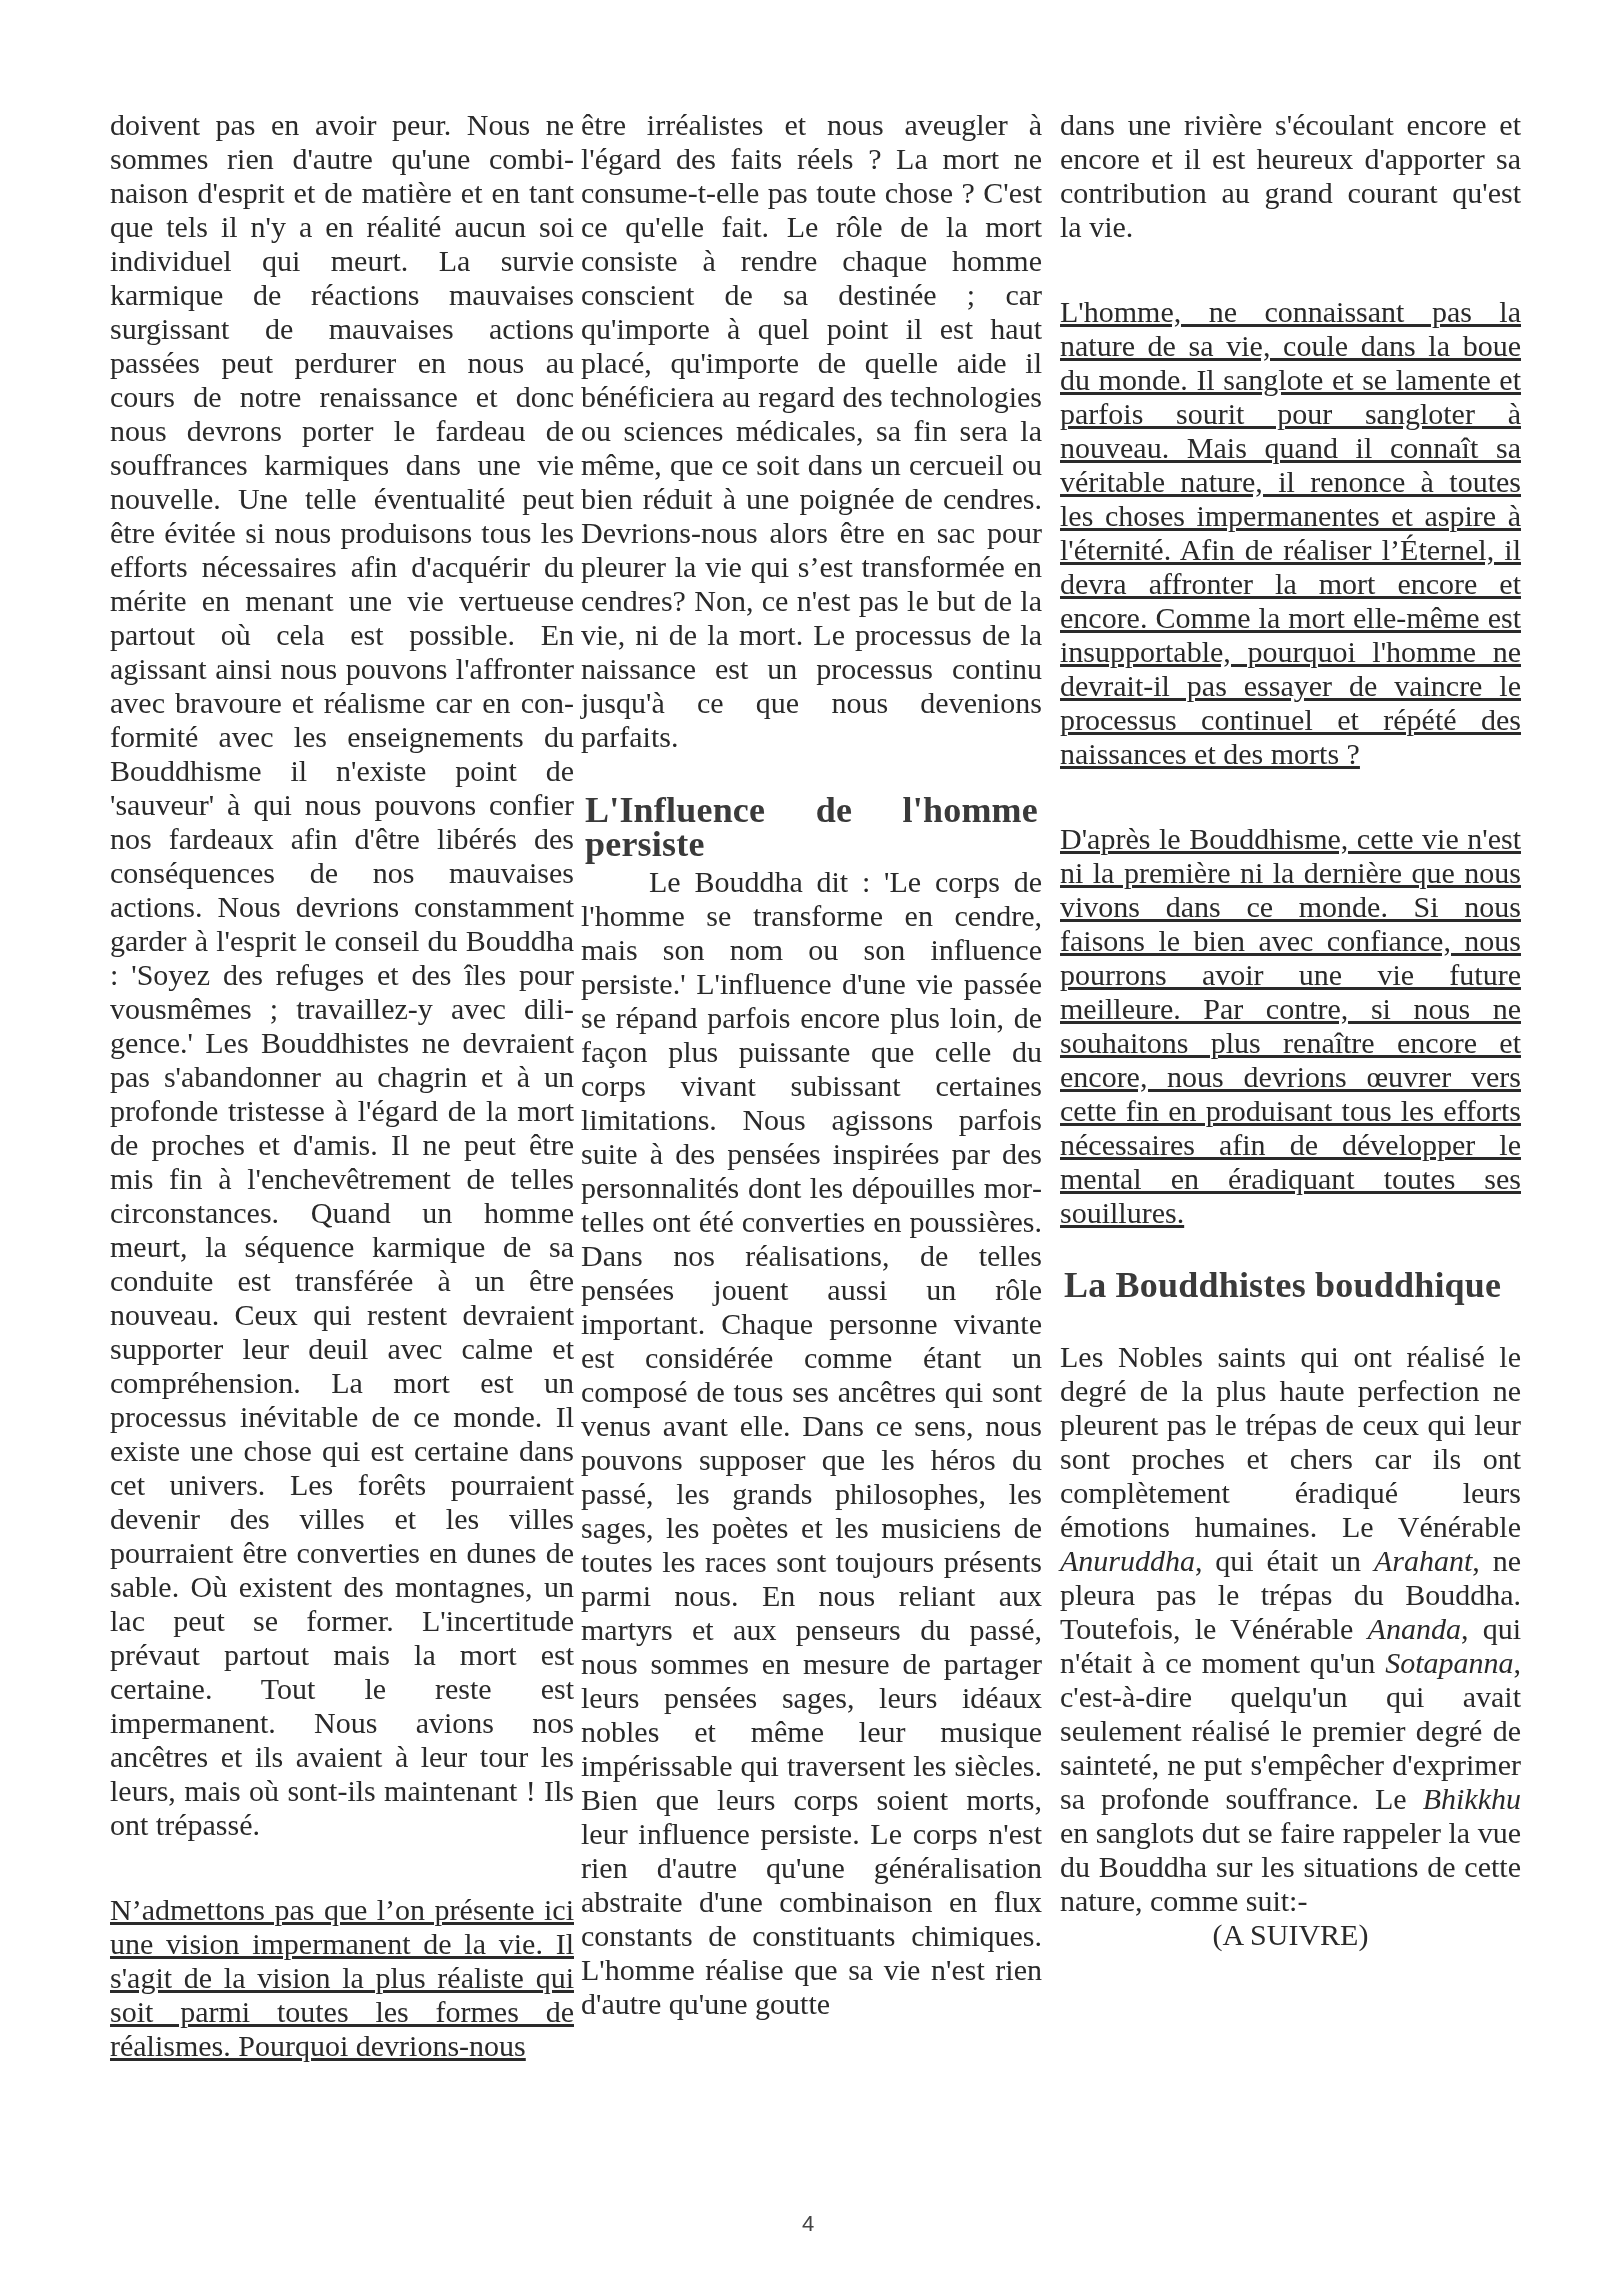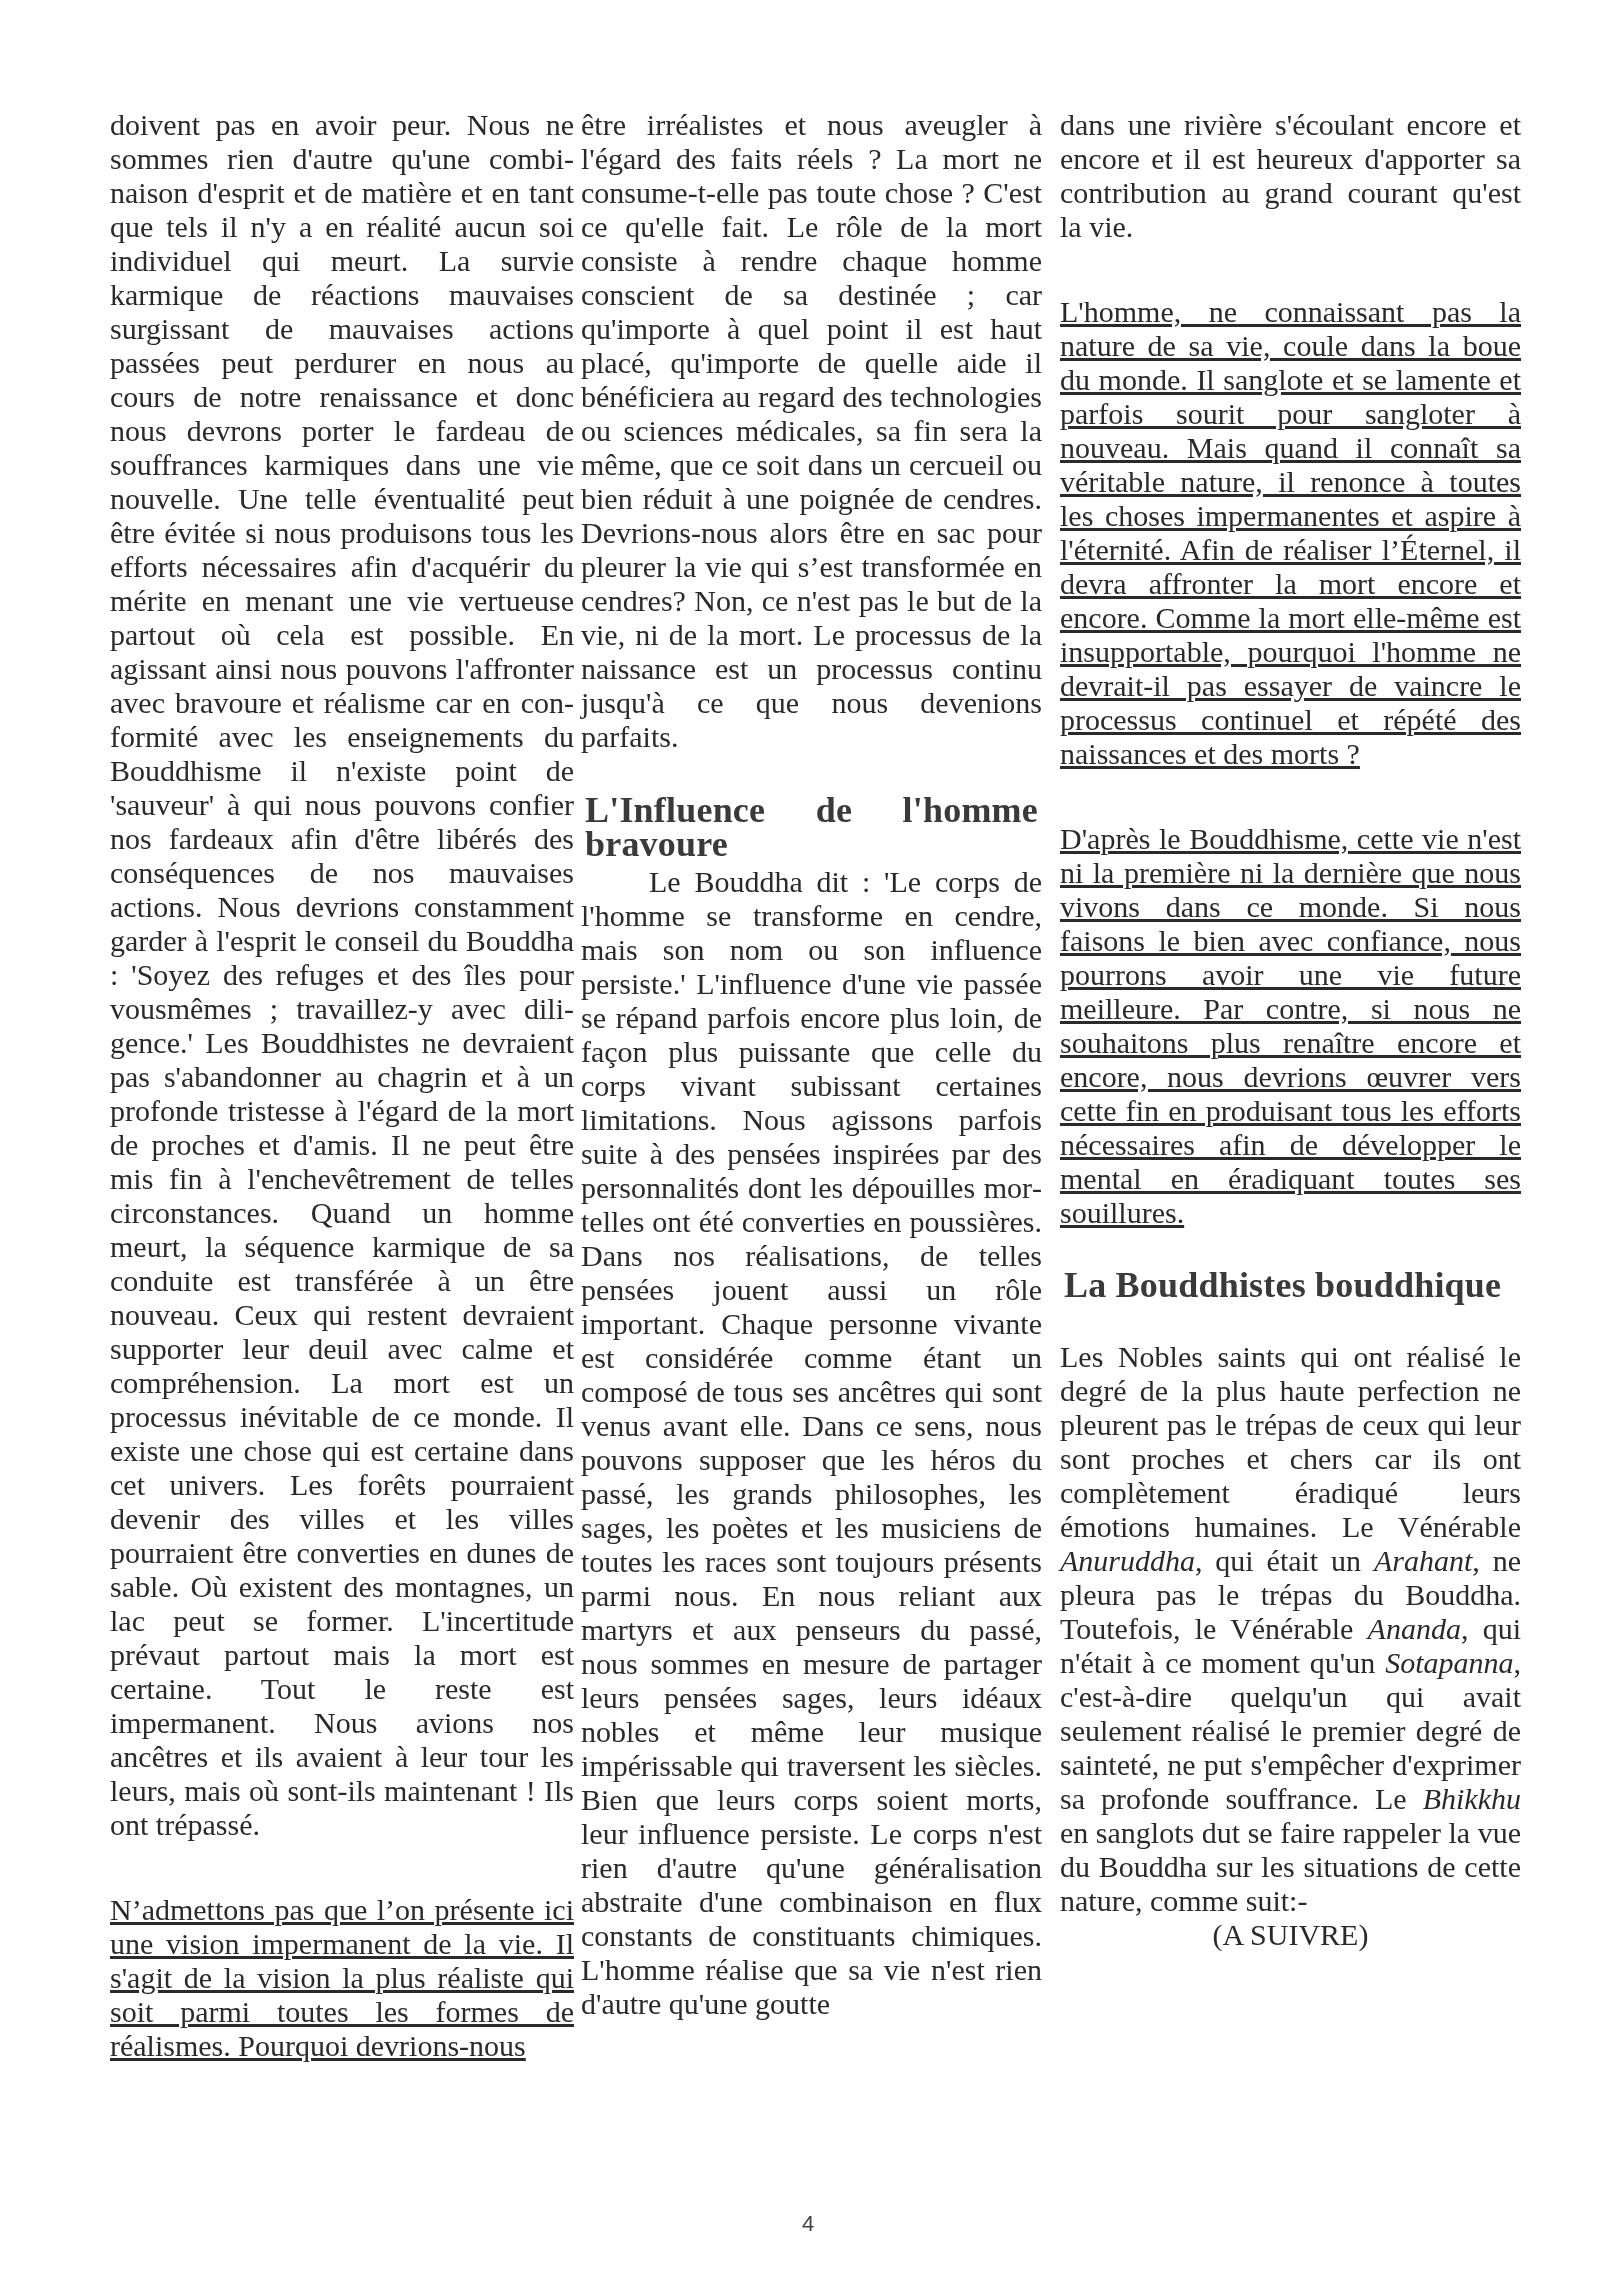--- a/index.html
+++ b/index.html
@@ -43,21 +43,21 @@
 
   <div class="col col-left">
     <p>doivent pas en avoir peur. Nous ne sommes rien d'autre qu'une combi­naison d'esprit et de matière et en tant que tels il n'y a en réalité au­cun soi individuel qui meurt. La survie karmique de réactions mau­vaises surgissant de mauvaises actions passées peut perdurer en nous au cours de notre renaissance et donc nous devrons porter le far­deau de souffrances karmiques dans une vie nouvelle. Une telle éventualité peut être évitée si nous produisons tous les efforts néces­saires afin d'acquérir du mérite en menant une vie vertueuse partout où cela est possible. En agissant ainsi nous pouvons l'affronter avec bravoure et réalisme car en con­formité avec les enseignements du Bouddhisme il n'existe point de 'sauveur' à qui nous pouvons con­fier nos fardeaux afin d'être libérés des conséquences de nos mau­vaises actions. Nous devrions constamment garder à l'esprit le conseil du Bouddha : 'Soyez des refuges et des îles pour vous­mêmes ; travaillez-y avec dili­gence.' Les Bouddhistes ne de­vraient pas s'abandonner au cha­grin et à un profonde tristesse à l'égard de la mort de proches et d'amis. Il ne peut être mis fin à l'enchevêtrement de telles circons­tances. Quand un homme meurt, la séquence karmique de sa conduite est transférée à un être nouveau. Ceux qui restent devraient suppor­ter leur deuil avec calme et com­préhension. La mort est un proces­sus inévitable de ce monde. Il existe une chose qui est certaine dans cet univers. Les forêts pour­raient devenir des villes et les villes pourraient être converties en dunes de sable. Où existent des montagnes, un lac peut se former. L'incertitude prévaut partout mais la mort est certaine. Tout le reste est impermanent. Nous avions nos ancêtres et ils avaient à leur tour les leurs, mais où sont-ils mainte­nant ! Ils ont trépassé.</p>
     <p class="gap">N’admettons pas que l’on présente ici une vision impermanent de la vie. Il s'agit de la vision la plus réaliste qui soit parmi toutes les formes de réalismes. Pourquoi devrions-nous</p>
   </div>
 
   <div class="col col-mid">
     <p>être irréalistes et nous aveugler à l'égard des faits réels ? La mort ne consume-t-elle pas toute chose ? C'est ce qu'elle fait. Le rôle de la mort consiste à rendre chaque homme conscient de sa destinée ; car qu'importe à quel point il est haut placé, qu'importe de quelle aide il bénéficiera au regard des technologies ou sciences médi­cales, sa fin sera la même, que ce soit dans un cercueil ou bien réduit à une poignée de cendres. De­vrions-nous alors être en sac pour pleurer la vie qui s’est transformée en cendres? Non, ce n'est pas le but de la vie, ni de la mort. Le pro­cessus de la naissance est un pro­cessus continu jusqu'à ce que nous devenions parfaits.</p>
     <h2>
       <span class="h-line1">L'Influence de l'homme</span>
-      <span>bravoure</span>
+      <span>persiste</span>
     </h2>
     <p><span class="indent"></span><span>Le Bouddha dit : 'Le corps de l'homme se transforme en cendre, mais son nom ou son in­fluence persiste.' L'influence d'une vie passée se répand parfois en­core plus loin, de façon plus puis­sante que celle du corps vivant subissant certaines limitations. Nous agissons parfois suite à des pensées inspirées par des person­nalités dont les dépouilles mor­telles ont été converties en pous­sières. Dans nos réalisations, de telles pensées jouent aussi un rôle important. Chaque personne vi­vante est considérée comme étant un composé de tous ses ancêtres qui sont venus avant elle. Dans ce sens, nous pouvons supposer que les héros du passé, les grands phi­losophes, les sages, les poètes et les musiciens de toutes les races sont toujours présents parmi nous. En nous reliant aux martyrs et aux penseurs du passé, nous sommes en mesure de partager leurs pen­sées sages, leurs idéaux nobles et même leur musique impérissable qui traversent les siècles.  Bien que leurs corps soient morts, leur influence persiste. Le corps n'est rien d'autre qu'une généralisation abstraite d'une combinaison en flux constants de constituants chi­miques. L'homme réalise que sa vie n'est rien d'autre qu'une goutte</span></p>
   </div>
 
   <div class="col col-right">
     <p>dans une rivière s'écoulant encore et encore et il est heureux d'appor­ter sa contribution au grand cou­rant qu'est la vie.</p>
     <p class="gap">L'homme, ne connaissant pas la nature de sa vie, coule dans la boue du monde. Il sanglote et se lamente et parfois sourit pour san­gloter à nouveau. Mais quand il connaît sa véritable nature, il re­nonce à toutes les choses imper­manentes et aspire à l'éternité. Afin de réaliser l’Éternel, il devra affronter la mort encore et encore. Comme la mort elle-même est in­supportable, pourquoi l'homme ne devrait-il pas essayer de vaincre le processus continuel et répété des naissances et des morts ?</p>
     <p class="gap">D'après le Bouddhisme, cette vie n'est ni la première ni la dernière que nous vivons dans ce monde. Si nous faisons le bien avec con­fiance, nous pourrons avoir une vie future meilleure. Par contre, si nous ne souhaitons plus renaître encore et encore, nous devrions œuvrer vers cette fin en produisant tous les efforts nécessaires afin de développer le mental en éradi­quant toutes ses souillures.</p>
     <h2>La Bouddhistes bouddhique</h2>
     <p><span>Les Nobles saints qui ont réalisé le degré de la plus haute perfection ne pleurent pas le trépas de ceux qui leur sont proches et chers car ils ont complètement éradiqué leurs émotions humaines. Le Vé­nérable </span><em>Anuruddha</em><span>, qui était un </span><em>Arahant</em><span>, ne pleura pas le trépas du Bouddha. Toutefois, le Vénérable </span><em>Ananda</em><span>, qui n'était à ce moment qu'un </span><em>Sotapanna</em><span>, c'est-à-dire quel­qu'un qui avait seulement réalisé le premier degré de sainteté, ne put s'empêcher d'exprimer sa pro­fonde souffrance. Le </span><em>Bhikkhu</em><span> en sanglots dut se faire rappeler la vue du Bouddha sur les situations de cette nature, comme suit:-</span></p>

